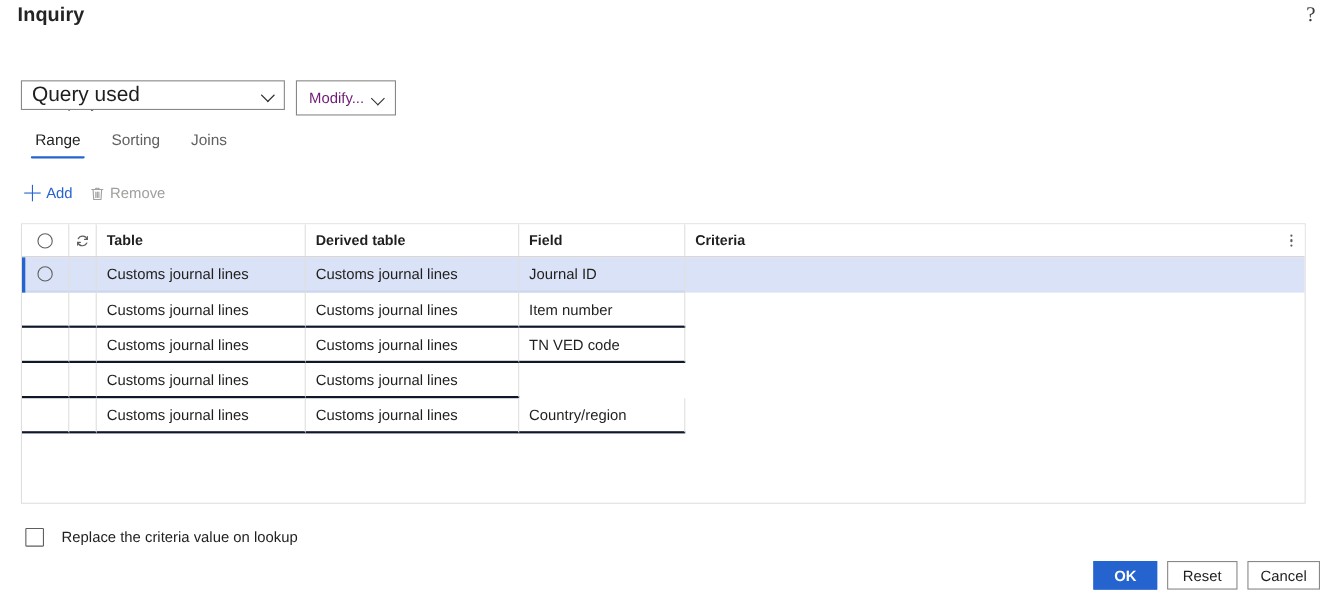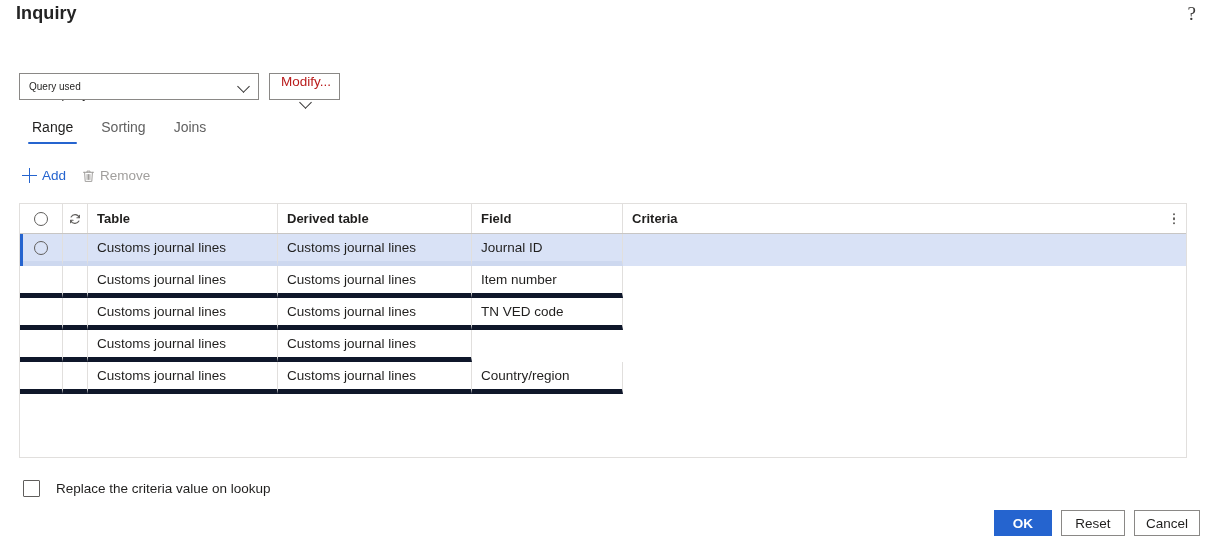--- a/index.html
+++ b/index.html
@@ -32,33 +32,33 @@
     font-size: 12.5px; color: #323130; margin-top: 33px;
   }
   .query-row {
     position: absolute; left: 19px; top: 73px;
     display: flex; align-items: flex-start; gap: 10px;
   }
   .combo {
     width: 240px; height: 27px;
     border: 1px solid #8a8886; background: #fff;
     display: flex; align-items: center; justify-content: space-between;
-    padding: 0 7px 0 9px; font-size: 10px; color: #201f1e; cursor: pointer;
+    padding: 0 7px 0 9px; font-size: 19px; color: #201f1e; cursor: pointer;
   }
   .chev { width: 13px; height: 13px; display:inline-block; position:relative; flex:0 0 auto; }
   .chev::before {
     content:""; position:absolute; left:1px; top:2px;
     width: 8px; height: 8px;
     border-right: 1.3px solid #323130; border-bottom: 1.3px solid #323130;
     transform: rotate(45deg);
   }
   .btn-modify {
-    height: 27px; border: 1px solid #8a8886; background: #fff;
+    height: 32px; border: 1px solid #8a8886; background: #fff;
     display:flex; align-items:center; gap:7px; padding: 0 8px 0 11px;
-    font-size: 13.5px; color: #b91c1c; cursor:pointer;flex-direction:column;
+    font-size: 13.5px; color: #701a75; cursor:pointer;
   }
 
   
   .tabs {
     position: absolute; left: 18px; top: 115px;
     display: flex; gap: 0px; align-items: flex-start;
   }
   .tab {
     position: relative; padding: 4px 14px 9px 14px;
     font-size: 14px; color: #616161; cursor: pointer; white-space: nowrap;
@@ -122,21 +122,21 @@
     display: flex; flex-direction: column; gap: 2px; cursor: pointer;
   }
   .more-dots i { width: 2.5px; height: 2.5px; background: #605e5c; border-radius: 50%; display:block; }
 
   .grid-body { position: relative; }
   .row { display: flex; height: 32px; position: relative; }
   .row .cell {
     font-size: 13.5px; color: #201f1e;
     display: flex; align-items: center; padding-left: 9px;
     border-right: 1px solid #e1dfdd; height: 100%;
-    border-bottom: 5px solid #0f172a; overflow: hidden; white-space: nowrap;
+    border-bottom: 2px solid #0f172a; overflow: hidden; white-space: nowrap;
   }
   .row .cell.c-criteria { border-right: none; border-bottom: none; }
   .row .cell.c-sel { justify-content: center; padding-left: 0; }
   .row .cell.c-ref { padding-left: 0; }
 
   .row.selected { background: #d9e2f6; }
   .row.selected .cell { border-bottom-color: #cdd8ef; }
   .row.selected::before {
     content:""; position:absolute; left:0; top:0; bottom:0; width: 3px; background: #2564cf;
   }

